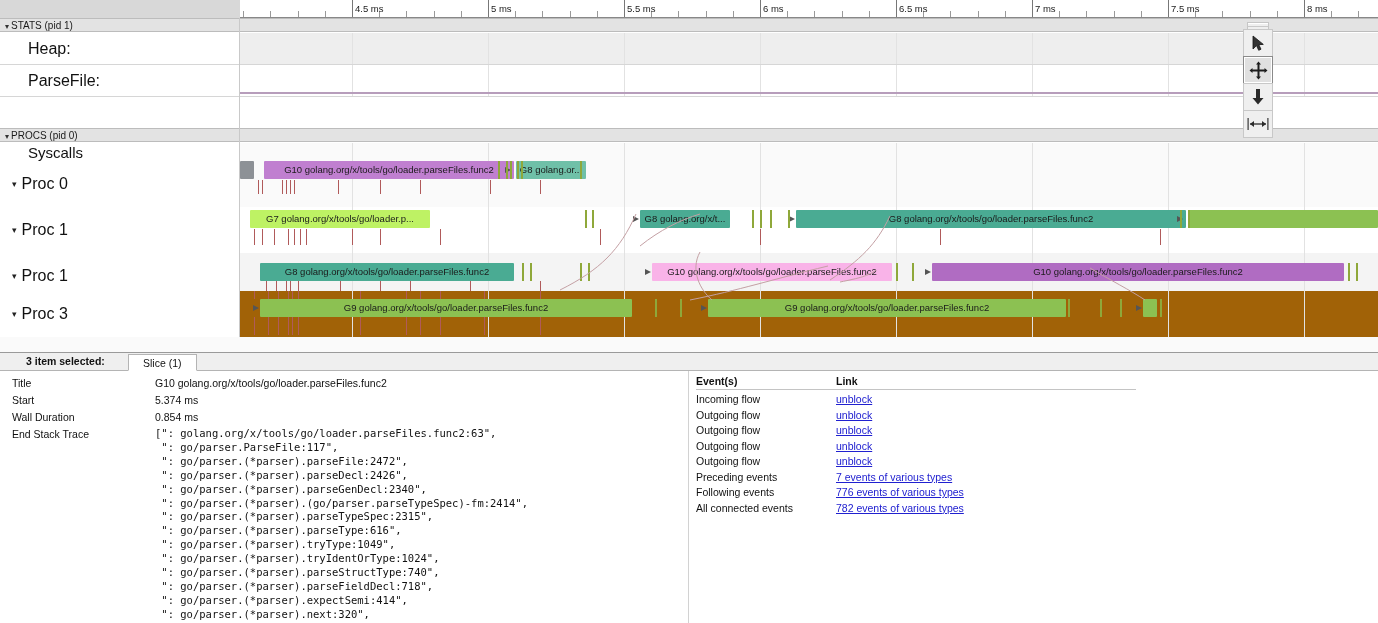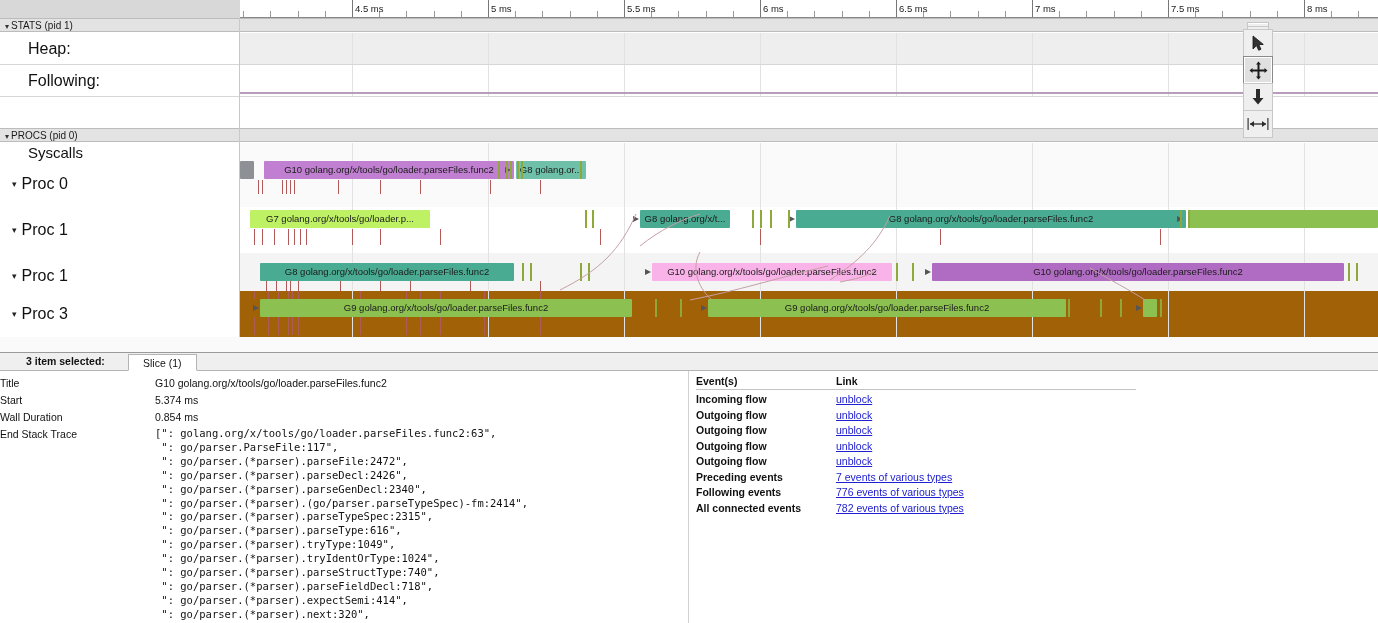--- a/index.html
+++ b/index.html
@@ -128,40 +128,40 @@
     position: absolute; left: 26px; top: 2px; font-size: 10.5px;
     font-weight: bold; color: #111;
   }
   .details .tab {
     position: absolute; left: 128px; top: 1px; height: 17px;
     padding: 0 14px; background: #ffffff;
     border: 1px solid #b4b4b4; border-bottom: 1px solid #ffffff;
     font-size: 10.5px; color: #111; line-height: 16px;
   }
   .kvrow { position: absolute; left: 0; font-size: 10.5px; color: #111; }
-  .kvrow .k { position: absolute; left: 0; top: 0; white-space: nowrap; text-align: right; }
+  .kvrow .k { position: absolute; left: 12px; top: 0; white-space: nowrap; text-align: right; }
   .kvrow .v { position: absolute; left: 155px; top: 0; white-space: nowrap; }
   .stacktrace {
     position: absolute; left: 155px; font-family: "DejaVu Sans Mono", monospace;
     font-size: 10.5px; color: #111; line-height: 13.9px; white-space: pre;
   }
   .vdivider {
     position: absolute; left: 688px; top: 18px; width: 1px; bottom: 0;
     background: #d2d2d2;
   }
 
   .evt-hdr {
     position: absolute; top: 22px; height: 15px;
     font-size: 10.5px; font-weight: bold; color: #111;
     border-bottom: 1px solid #c4c4c4;
   }
   .evt-hdr.c1 { left: 696px; width: 140px; }
   .evt-hdr.c2 { left: 836px; width: 300px; }
   .evtrow { position: absolute; font-size: 10.5px; color: #111; }
-  .evtrow .e { position: absolute; left: 696px; white-space: nowrap; font-weight: bold; }
+  .evtrow .e { position: absolute; left: 696px; white-space: nowrap; }
   .evtrow .l {
     position: absolute; left: 836px; white-space: nowrap;
     color: #2020d0; text-decoration: underline; cursor: pointer;
   }
 </style>
 </head>
 <body>
 
 <div id="app">
 
@@ -248,21 +248,21 @@
         <div class="gridv" style="left:520px"></div>
       <div class="gridv" style="left:656px"></div>
         <div class="gridv" style="left:792px"></div>
       <div class="gridv" style="left:928px"></div>
         <div class="gridv" style="left:1064px"></div>
     </div>
   </div>
   <div class="rowsep" style="top:64px"></div>
 
   <div class="trackrow" style="top:65px;height:31px;">
-    <div class="name sub">Following:</div>
+    <div class="name sub">ParseFile:</div>
     <div class="plot">
       <div class="counter-bg"></div>
       <div class="gridv" style="left:112px"></div>
         <div class="gridv" style="left:248px"></div>
       <div class="gridv" style="left:384px"></div>
         <div class="gridv" style="left:520px"></div>
       <div class="gridv" style="left:656px"></div>
         <div class="gridv" style="left:792px"></div>
       <div class="gridv" style="left:928px"></div>
         <div class="gridv" style="left:1064px"></div>

